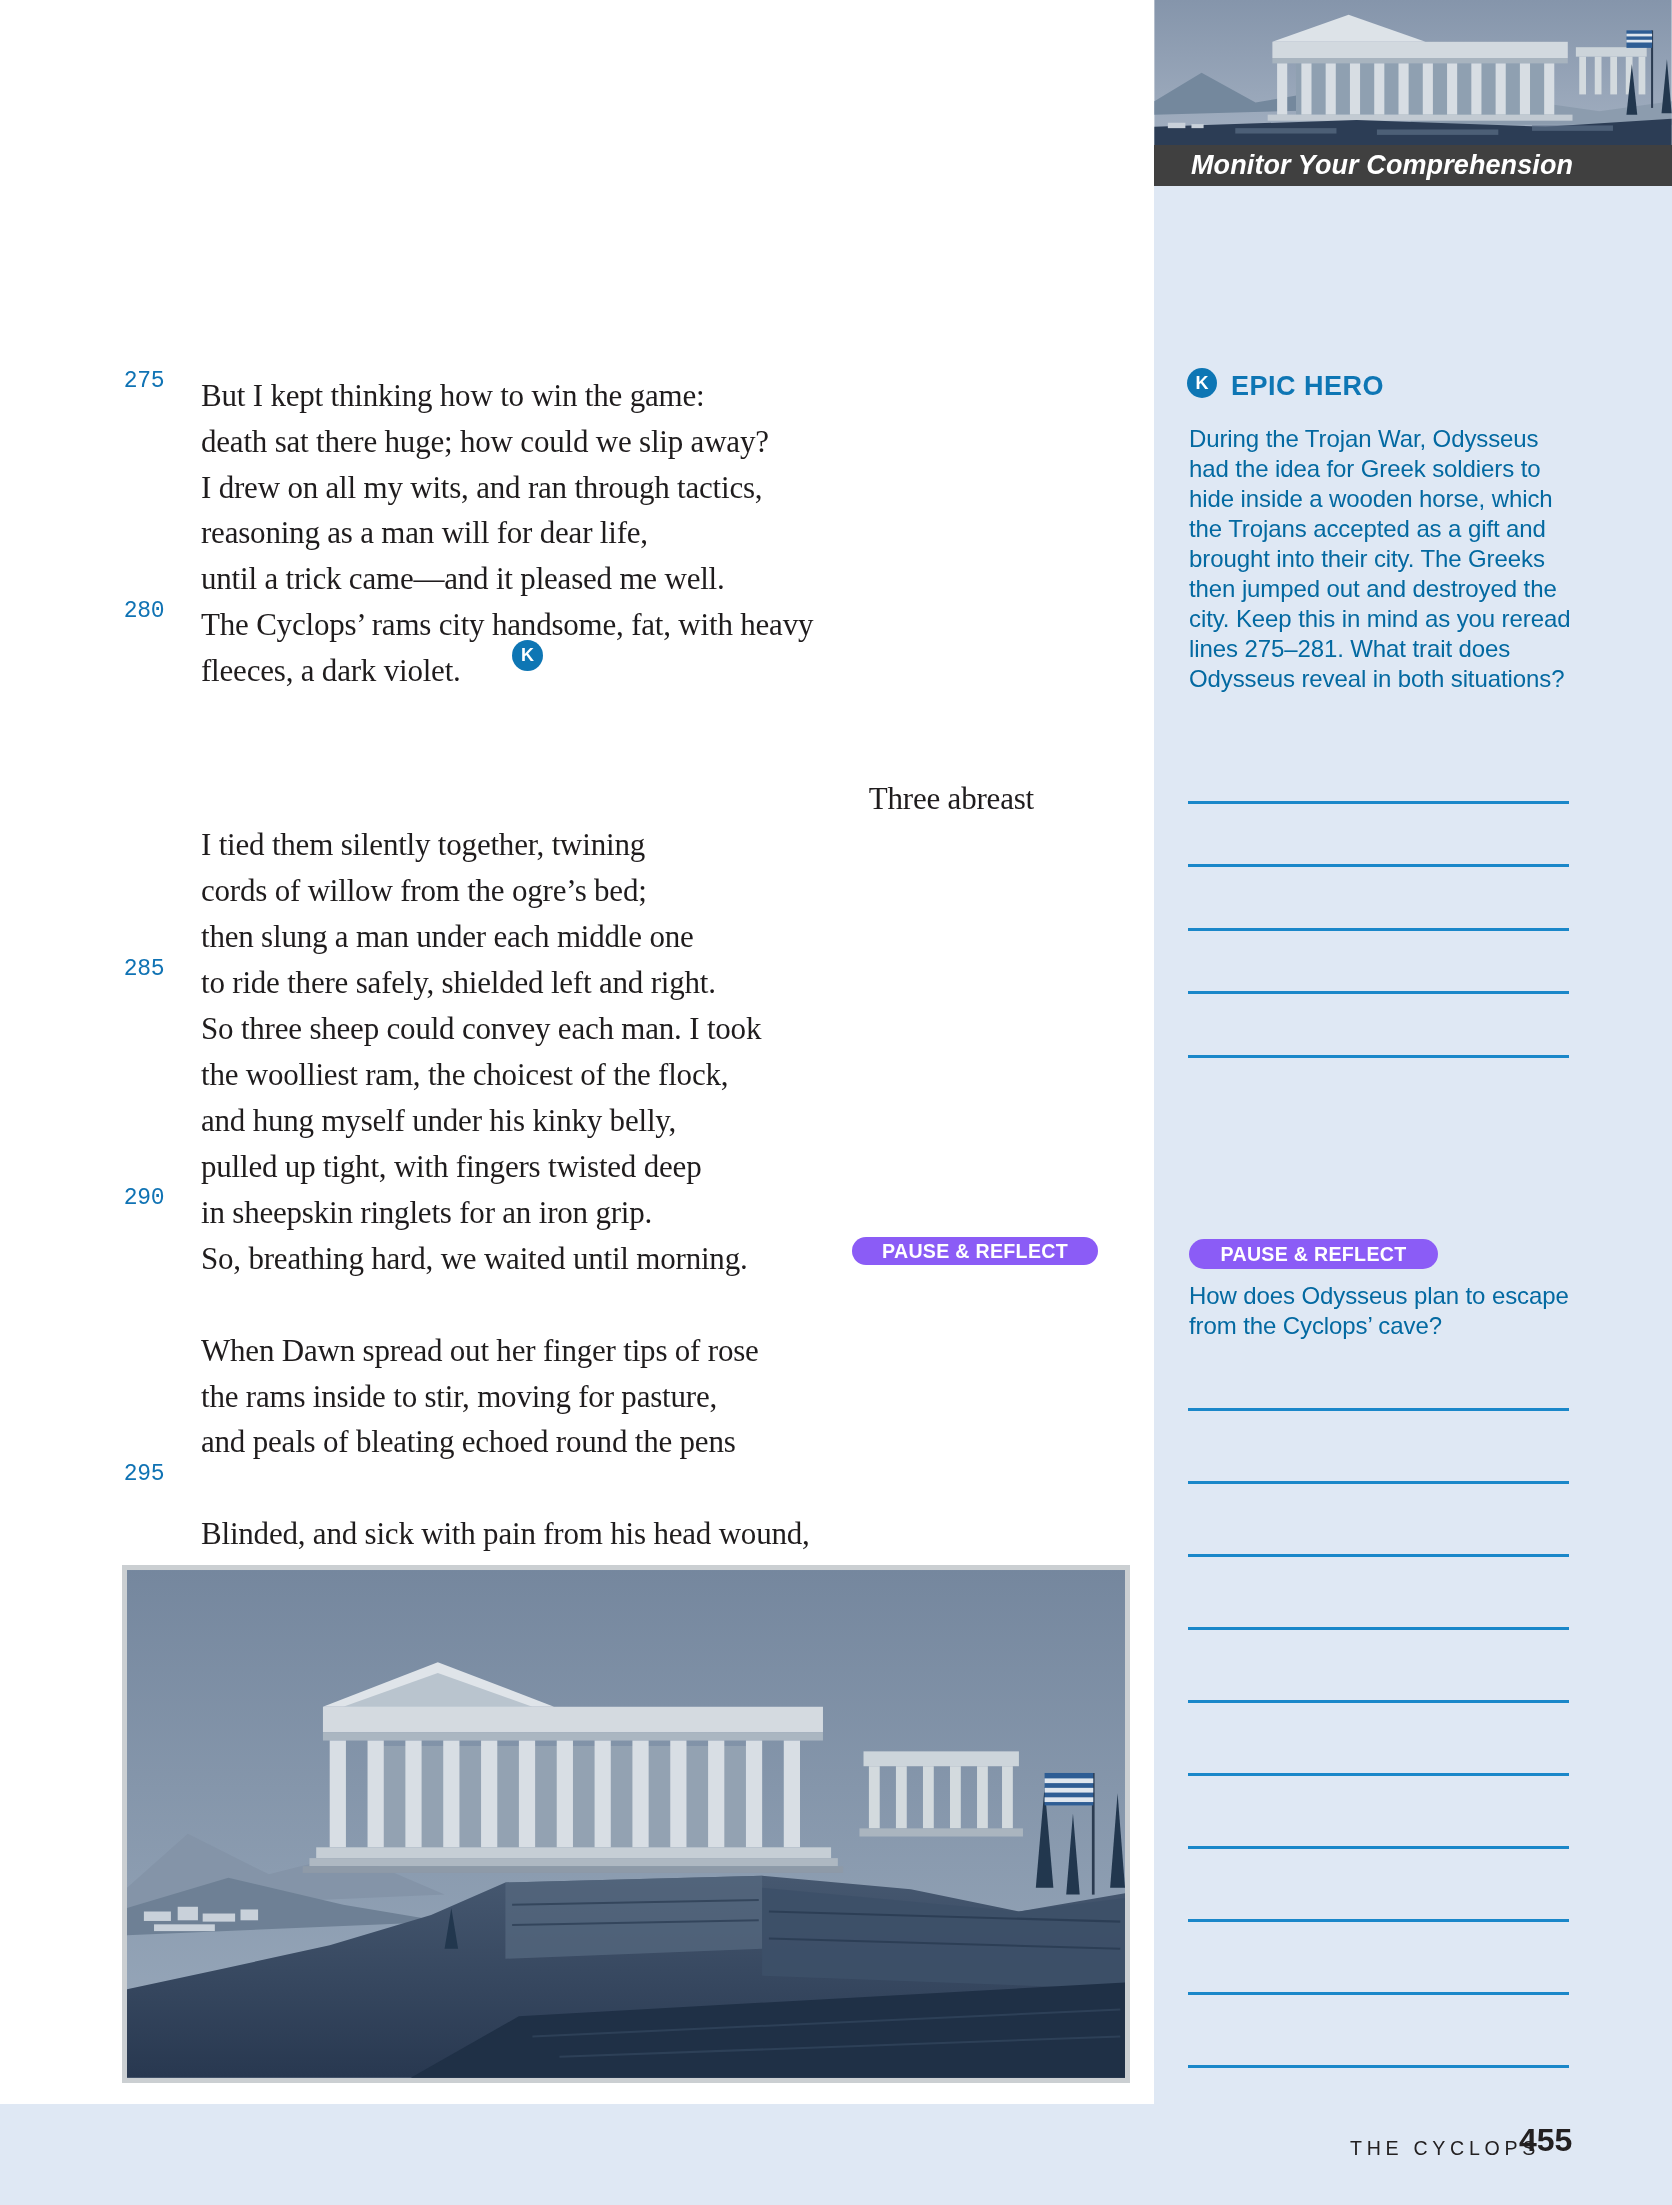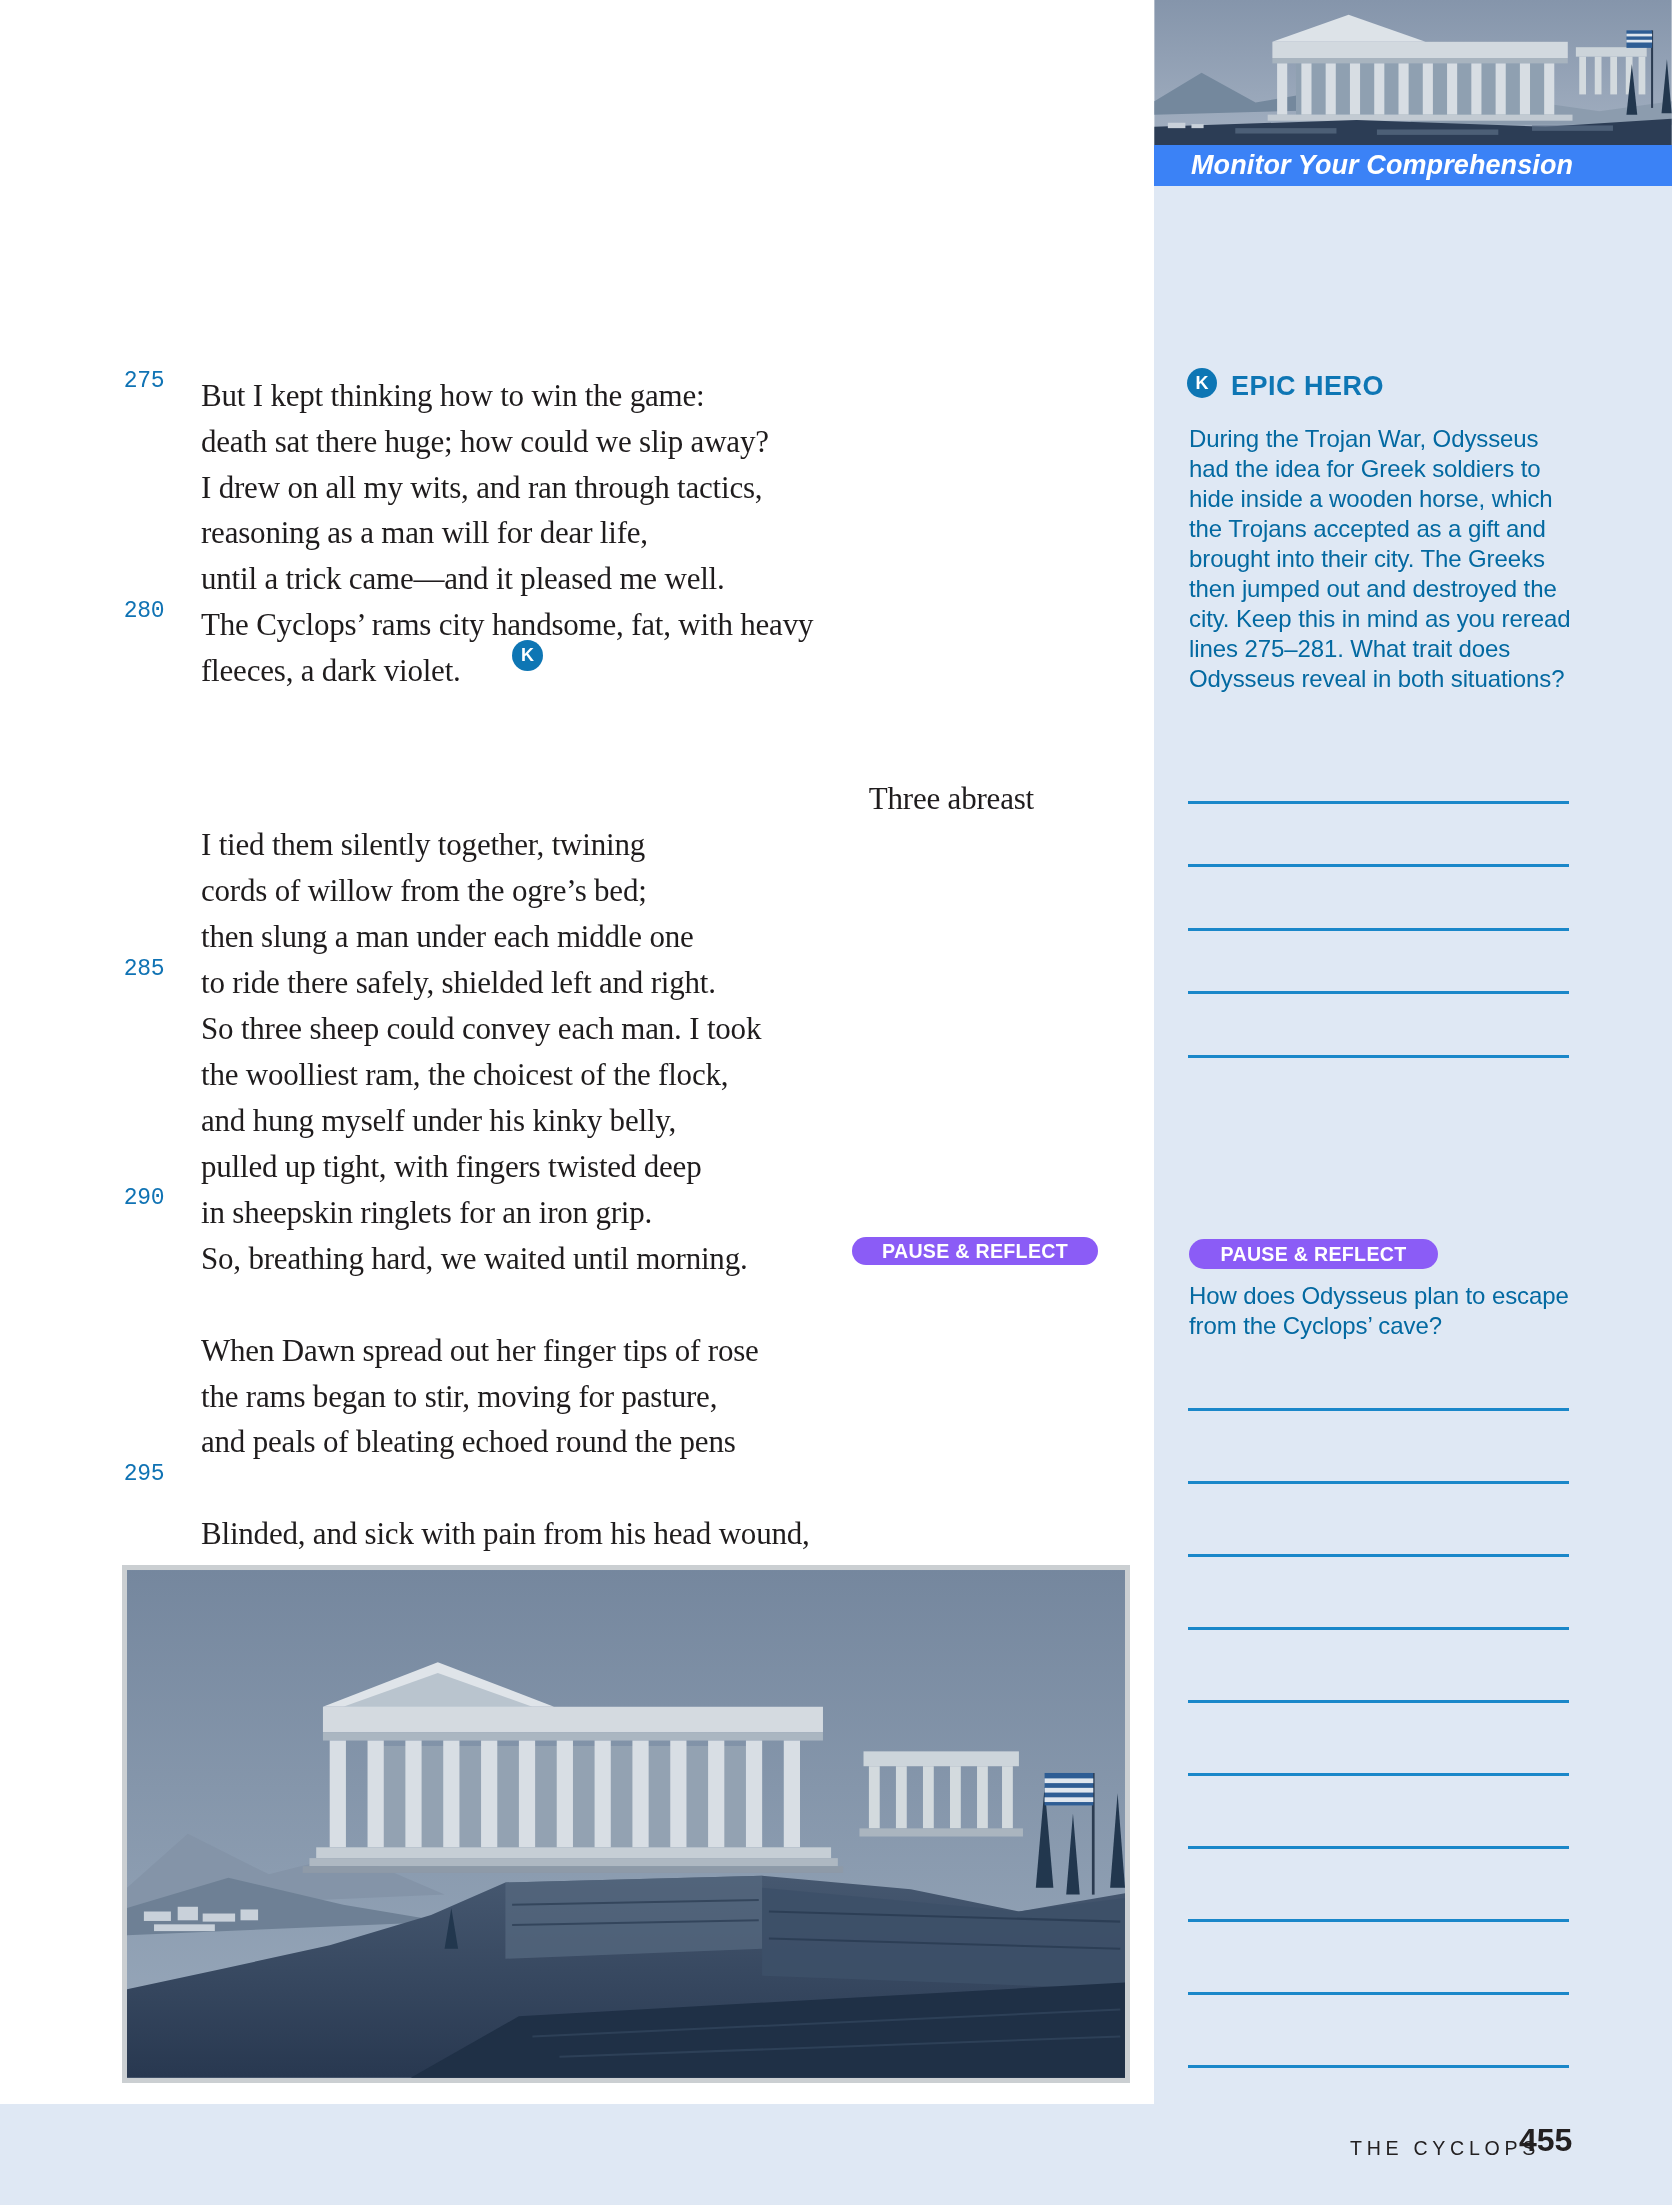--- a/index.html
+++ b/index.html
@@ -19,21 +19,21 @@
          color:#ffffff;font-weight:bold;font-size:18px;display:flex;align-items:center;
          justify-content:center;font-family:"Liberation Sans",sans-serif;}
 
   
   .badge{position:absolute;background:#8b5cf6;color:#ffffff;border-radius:15px;
          display:flex;align-items:center;justify-content:center;
          font-weight:bold;font-size:19.6px;letter-spacing:0.3px;white-space:nowrap;}
 
   
   .side-photo{position:absolute;left:1154px;top:0;width:518px;height:145px;}
-  .strip{position:absolute;left:1154px;top:145px;width:518px;height:41px;background:#3b82f6;
+  .strip{position:absolute;left:1154px;top:145px;width:518px;height:41px;background:#404040;
          display:flex;align-items:center;}
   .strip-title{margin-left:37px;color:#ffffff;font-style:italic;font-weight:bold;
          font-size:27px;letter-spacing:0.1px;}
   .panel{position:absolute;left:1154px;top:186px;width:518px;height:2019px;background:#dfe8f4;}
 
   .eh-title{position:absolute;left:1231px;top:371px;color:#0e76b4;font-weight:bold;
             font-size:27px;letter-spacing:0.5px;white-space:nowrap;}
   .side-body{position:absolute;left:1189px;width:392px;font-size:24px;line-height:30px;
              color:#0369a1;letter-spacing:-0.1px;}
   .ansline{position:absolute;left:1188px;width:381px;height:2.7px;background:#1a87c9;}
@@ -76,21 +76,21 @@
   <div class="pline" style="top:951px">to ride there safely, shielded left and right.</div>
   <div class="pline" style="top:997px">So three sheep could convey each man. I took</div>
   <div class="pline" style="top:1043px">the woolliest ram, the choicest of the flock,</div>
   <div class="pline" style="top:1089px">and hung myself under his kinky belly,</div>
   <div class="pline" style="top:1135px">pulled up tight, with fingers twisted deep</div>
   <div class="pline" style="top:1181px">in sheepskin ringlets for an iron grip.</div>
   <div class="pline" style="top:1227px">So, breathing hard, we waited until morning.</div>
   <div class="badge" style="left:852px;top:1237px;width:246px;height:28px">PAUSE &amp; REFLECT</div>
 
   <div class="pline" style="top:1319px">When Dawn spread out her finger tips of rose</div>
-  <div class="pline" style="top:1365px">the rams began to stir, moving for pasture,</div>
+  <div class="pline" style="top:1365px">the rams inside to stir, moving for pasture,</div>
   <div class="pline" style="top:1410px">and peals of bleating echoed round the pens</div>
   <div class="pline" style="top:1502px">Blinded, and sick with pain from his head wound,</div>
 
   <div class="photo-frame">
     <svg width="998" height="508" viewBox="0 0 1477 751">
       <defs>
         <linearGradient id="skyM" x1="0" y1="0" x2="0" y2="1">
           <stop offset="0" stop-color="#75879e"></stop>
             <stop offset="1" stop-color="#9aaabc"></stop>
         </linearGradient>

